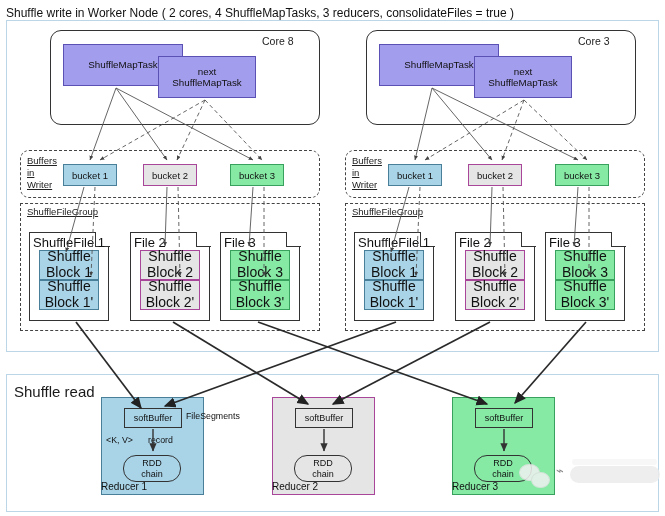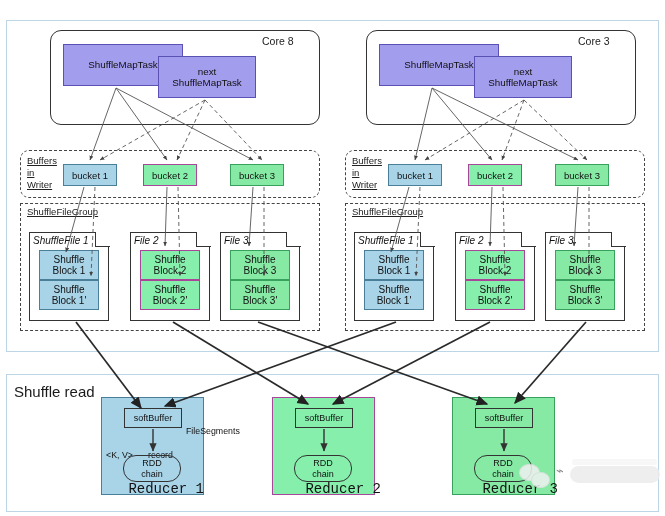--- a/index.html
+++ b/index.html
@@ -25,55 +25,56 @@
 
   
   .dashed{border:1.3px dashed #444;border-radius:9px;background:transparent;}
   .dashed-sq{border:1.3px dashed #444;background:transparent;}
   .grp-label{font-size:9.5px;color:#222;white-space:nowrap;line-height:1.25;text-decoration:underline;}
 
   
   .bucket{display:flex;align-items:center;justify-content:center;
           font-size:9.5px;color:#111;border-width:1.1px;border-style:solid;}
   .c-blue{background:#a9d4e8;border-color:#4a7f99;}
-  .c-pink{background:#86efac;border-color:#a8479a;}
+  .c-pink{background:#e5e5e5;border-color:#a8479a;}
   .c-green{background:#86eaa5;border-color:#39a15e;}
 
   
   .file{background:#fff;border:1.2px solid #333;}
-  .file-label{font-size:10px;color:#111;white-space:nowrap;font-style:italic;}
+  .file-label{font-size:13px;color:#111;white-space:nowrap;}
 
   .blk{display:flex;align-items:center;justify-content:center;text-align:center;
-       font-size:10px;line-height:1.12;color:#111;border-width:1px;border-style:solid;}
+       font-size:14px;line-height:1.12;color:#111;border-width:1px;border-style:solid;}
 
   
   .reducer{border-width:1.2px;border-style:solid;}
   .softbuf{background:transparent;border:1.1px solid #333;
            display:flex;align-items:center;justify-content:center;
            font-size:9px;color:#111;}
   .rdd{border:1.1px solid #333;border-radius:13px;background:transparent;
        display:flex;flex-direction:column;align-items:center;justify-content:center;
        font-size:9px;color:#111;line-height:1.12;}
-  .red-label{font-size:14px;color:#111;text-align:right;white-space:nowrap;font-family:Liberation Mono, monospace;}
-  .anno{font-size:8.8px;color:#111;white-space:nowrap;margin-top:15px;}
+  .red-label{font-size:10px;color:#111;text-align:left;white-space:nowrap;}
+  .anno{font-size:8.8px;color:#111;white-space:nowrap;}
 
   
   svg.arrows{position:absolute;left:0;top:0;width:665px;height:516px;pointer-events:none;}
 
   
   .wm{position:absolute;opacity:.85;}
   .wm-bubble{position:absolute;border-radius:50%;background:#f2f2f2;border:1px solid #e2e2e2;}
   .wm-pill{position:absolute;background:#ececec;border-radius:9px;}
   .wm-glyph{position:absolute;font-size:13px;color:#777;}
 </style>
 </head>
 <body>
 
 <div id="stage">
 
+  <div class="abs diagram-title" style="left:6px;top:6px;">Shuffle write in Worker Node ( 2 cores, 4 ShuffleMapTasks, 3 reducers, consolidateFiles = true )</div>
 
   <div class="abs panel" style="left:6px;top:20px;width:653px;height:332px;"></div>
 
   <div class="abs panel" style="left:6px;top:374px;width:653px;height:138px;"></div>
   <div class="abs panel-title" style="left:14px;top:383px;">Shuffle read</div>
 
   <div class="abs core-box" style="left:50px;top:30px;width:270px;height:95px;"></div>
   <div class="abs core-label" style="left:262px;top:35px;">Core 8</div>
 
   <div class="abs task" style="left:63px;top:44px;width:120px;height:42px;">

